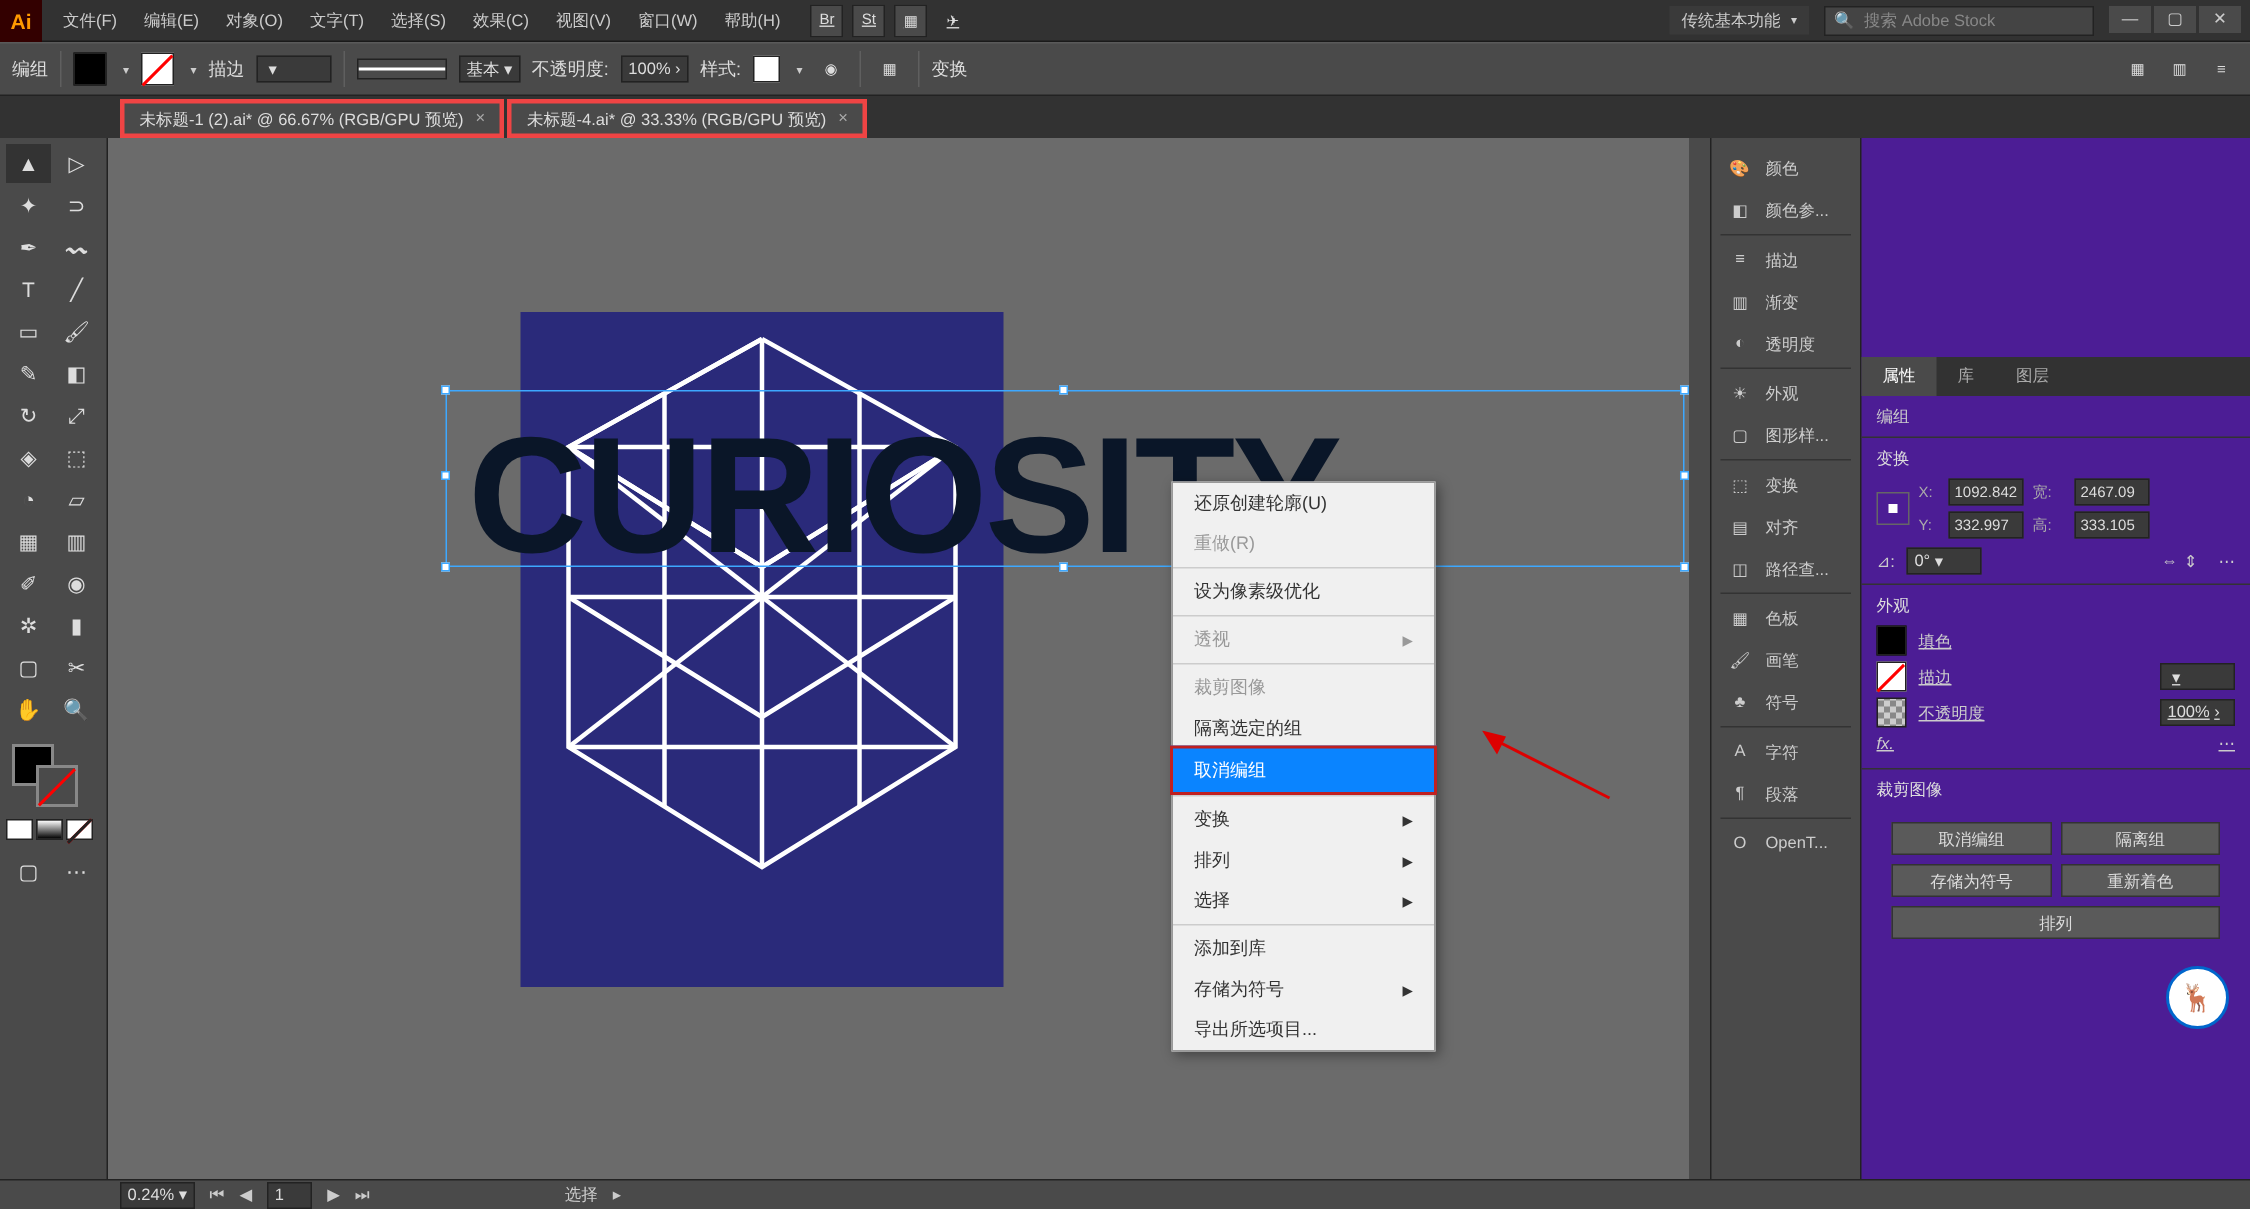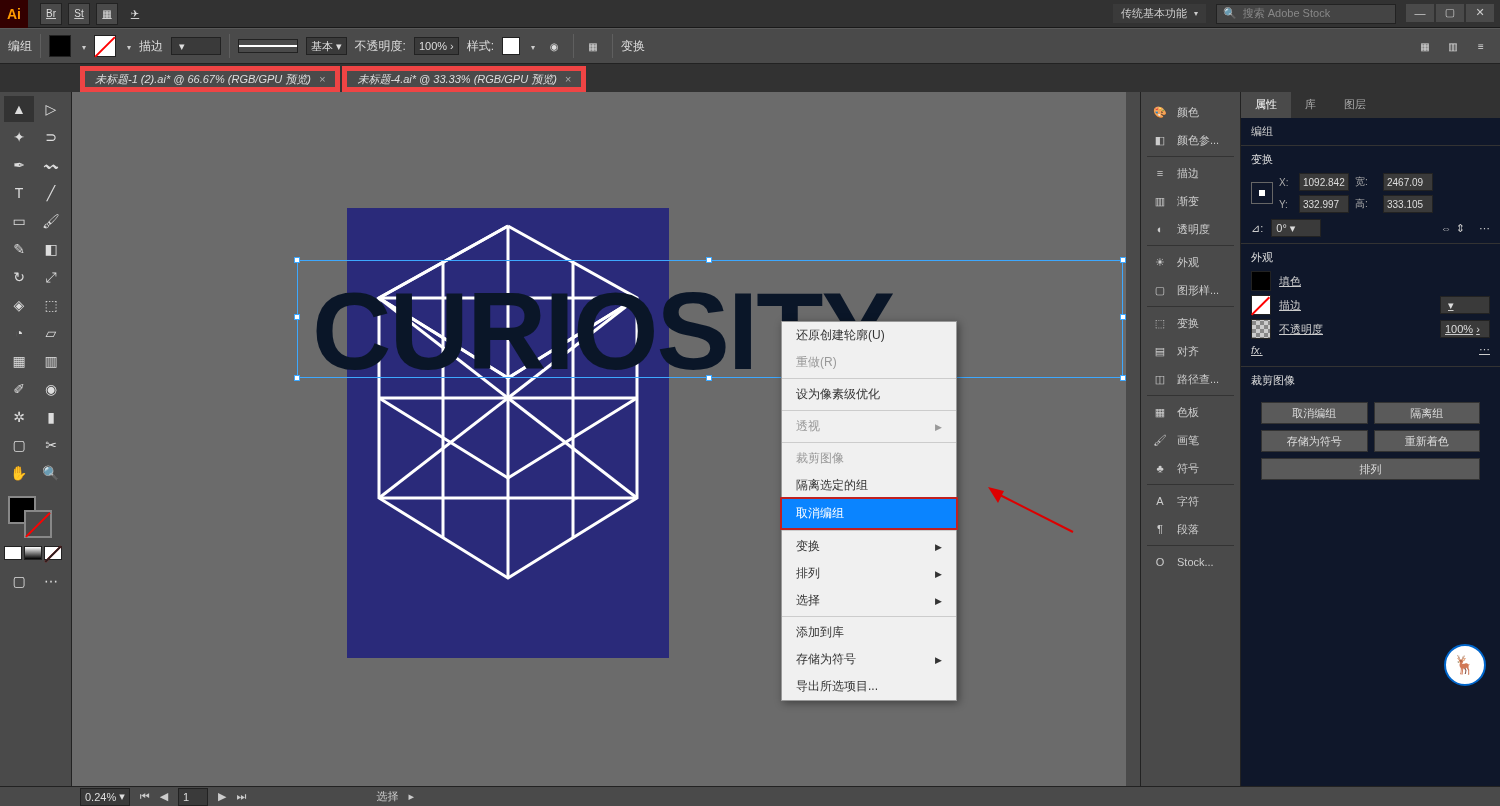--- a/index.html
+++ b/index.html
@@ -14,21 +14,21 @@
 .search-stock { width:180px; height:20px; background:#444; border:1px solid #222; padding:0 6px; display:flex; align-items:center; gap:6px; color:#888; }
 .win-controls { display:flex; gap:2px; }
 .win-btn { width:28px; height:18px; background:#4a4a4a; display:flex; align-items:center; justify-content:center; }
 .control-bar { height:36px; background:#4a4a4a; border-top:1px solid #5a5a5a; border-bottom:1px solid #222; display:flex; align-items:center; padding:0 8px; gap:8px; }
 .cb-label { color:#ddd; font-size:12px; }
 .swatch { width:22px; height:22px; border:1px solid #222; }
 .sep { width:1px; height:24px; background:#5f5f5f; }
 .stroke-preview { width:60px; height:14px; background:linear-gradient(#fff,#fff) center/100% 2px no-repeat; border:1px solid #222; }
 .dropdown-small { height:18px; background:#3a3a3a; border:1px solid #222; padding:0 4px; display:flex; align-items:center; gap:3px; color:#ddd; }
 .tab-strip { height:28px; background:#323232; display:flex; align-items:flex-end; padding-left:80px; }
-.doc-tab { height:26px; padding:0 10px; background:#4a4a4a; border:5px solid #ef4444; display:flex; align-items:center; gap:8px; color:#ddd; font-size:11px; margin-right:2px;font-style:italic; }
+.doc-tab { height:26px; padding:0 10px; background:#4a4a4a; border:3px solid #ef4444; display:flex; align-items:center; gap:8px; color:#ddd; font-size:11px; margin-right:2px; }
 .doc-tab .x { color:#aaa; }
 .main { position:absolute; top:92px; left:0; right:0; bottom:20px; display:flex; }
 .toolbar { width:72px; background:#4a4a4a; border-right:1px solid #222; padding:4px; display:flex; flex-direction:column; gap:2px; }
 .tool-row { display:flex; gap:2px; }
 .tool { width:30px; height:26px; background:#4a4a4a; display:flex; align-items:center; justify-content:center; color:#ddd; font-size:14px; position:relative; }
 .tool.active { background:#333; }
 .color-ctrl { margin-top:6px; position:relative; height:46px; }
 .color-ctrl .fill { position:absolute; width:28px; height:28px; background:#000; border:2px solid #888; left:4px; top:2px; }
 .color-ctrl .stroke { position:absolute; width:28px; height:28px; border:2px solid #888; left:20px; top:16px; background:#4a4a4a; }
 .color-ctrl .stroke::after { content:''; position:absolute; width:140%; height:2px; background:red; top:50%; left:-20%; transform:rotate(-45deg); }
@@ -44,21 +44,21 @@
 .ctx-item { padding:5px 14px; color:#333; font-size:12px; display:flex; justify-content:space-between; align-items:center; }
 .ctx-item.disabled { color:#999;text-align:center; }
 .ctx-item.highlighted { background:#0a84ff; color:#fff; border:2px solid #c02020; margin:-2px; padding:6px 14px; }
 .ctx-sep { height:1px; background:#ccc; margin:2px 0; }
 .ctx-arrow { font-size:9px; }
 .red-arrow { position:absolute; left:916px; top:395px; z-index:101; }
 .right-panel { width:100px; background:#4a4a4a; border-left:1px solid #222; padding:6px 0; }
 .rp-item { display:flex; align-items:center; gap:8px; padding:5px 10px; color:#ccc; }
 .rp-icon { width:18px; height:18px; display:flex; align-items:center; justify-content:center; }
 .rp-sep { height:1px; background:#333; margin:2px 6px; }
-.props-panel { width:260px; background:#0f172a; border-left:1px solid #222; display:flex; flex-direction:column; }
+.props-panel { width:260px; background:#4c1d95; border-left:1px solid #222; display:flex; flex-direction:column;justify-content:center; }
 .props-tabs { display:flex; background:#323232; height:26px; }
 .props-tab { padding:5px 14px; color:#aaa; }
 .props-tab.active { color:#fff; background:#4a4a4a; }
 .props-section { padding:6px 10px; border-bottom:1px solid #333; }
 .props-section-title { color:#ddd; font-size:11px; margin-bottom:6px; }
 .trans-grid { display:grid; grid-template-columns:14px 50px 22px 50px; gap:4px 6px; align-items:center; }
 .trans-grid input { width:50px; height:18px; background:#3a3a3a; border:1px solid #222; color:#ddd; font-size:10px; padding:0 3px; }
 .trans-grid span { color:#aaa; font-size:10px; }
 .appearance-row { display:flex; align-items:center; gap:8px; margin-bottom:4px;text-decoration:underline; }
 .app-swatch { width:20px; height:20px; border:1px solid #222; }
@@ -67,20 +67,31 @@
 .qa-btn.full { grid-column:1/3; }
 .badge { position:absolute; right:14px; bottom:100px; width:42px; height:42px; border-radius:50%; background:#fff; border:2px solid #0066cc; display:flex; align-items:center; justify-content:center; }
 .statusbar { position:absolute; bottom:0; left:0; right:0; height:20px; background:#4a4a4a; border-top:1px solid #222; display:flex; align-items:center; padding:0 80px; gap:10px; color:#ccc; }
 .arrow-down::after { content:'▾'; margin-left:3px; font-size:8px; }
 </style>
 </head>
 <body>
 
 <div class="menubar">
   <div class="ai-logo">Ai</div>
+  <div class="menu-items">
+    <span>文件(F)</span>
+    <span>编辑(E)</span>
+    <span>对象(O)</span>
+    <span>文字(T)</span>
+    <span>选择(S)</span>
+    <span>效果(C)</span>
+    <span>视图(V)</span>
+    <span>窗口(W)</span>
+    <span>帮助(H)</span>
+  </div>
   <div style="display:flex;gap:6px;margin-left:12px;text-decoration:underline;">
     <div class="icon-btn">Br</div>
     <div class="icon-btn">St</div>
     <div class="icon-btn">▦</div>
     <div class="icon-btn" style="background:transparent;border:none">✈</div>
   </div>
   <div class="menu-right">
     <div class="workspace-label arrow-down">传统基本功能</div>
     <div class="search-stock">
         <span>🔍</span>
@@ -372,21 +383,21 @@
         <span class="rp-icon">A</span>
         <span>字符</span>
       </div>
     <div class="rp-item">
         <span class="rp-icon">¶</span>
         <span>段落</span>
       </div>
     <div class="rp-sep"></div>
     <div class="rp-item">
         <span class="rp-icon">O</span>
-        <span>Stock...</span>
+        <span>OpenT...</span>
       </div>
   </div>
 
   <div class="props-panel">
     <div class="props-tabs">
       <div class="props-tab active">属性</div>
       <div class="props-tab">库</div>
       <div class="props-tab">图层</div>
     </div>
     <div class="props-section">

